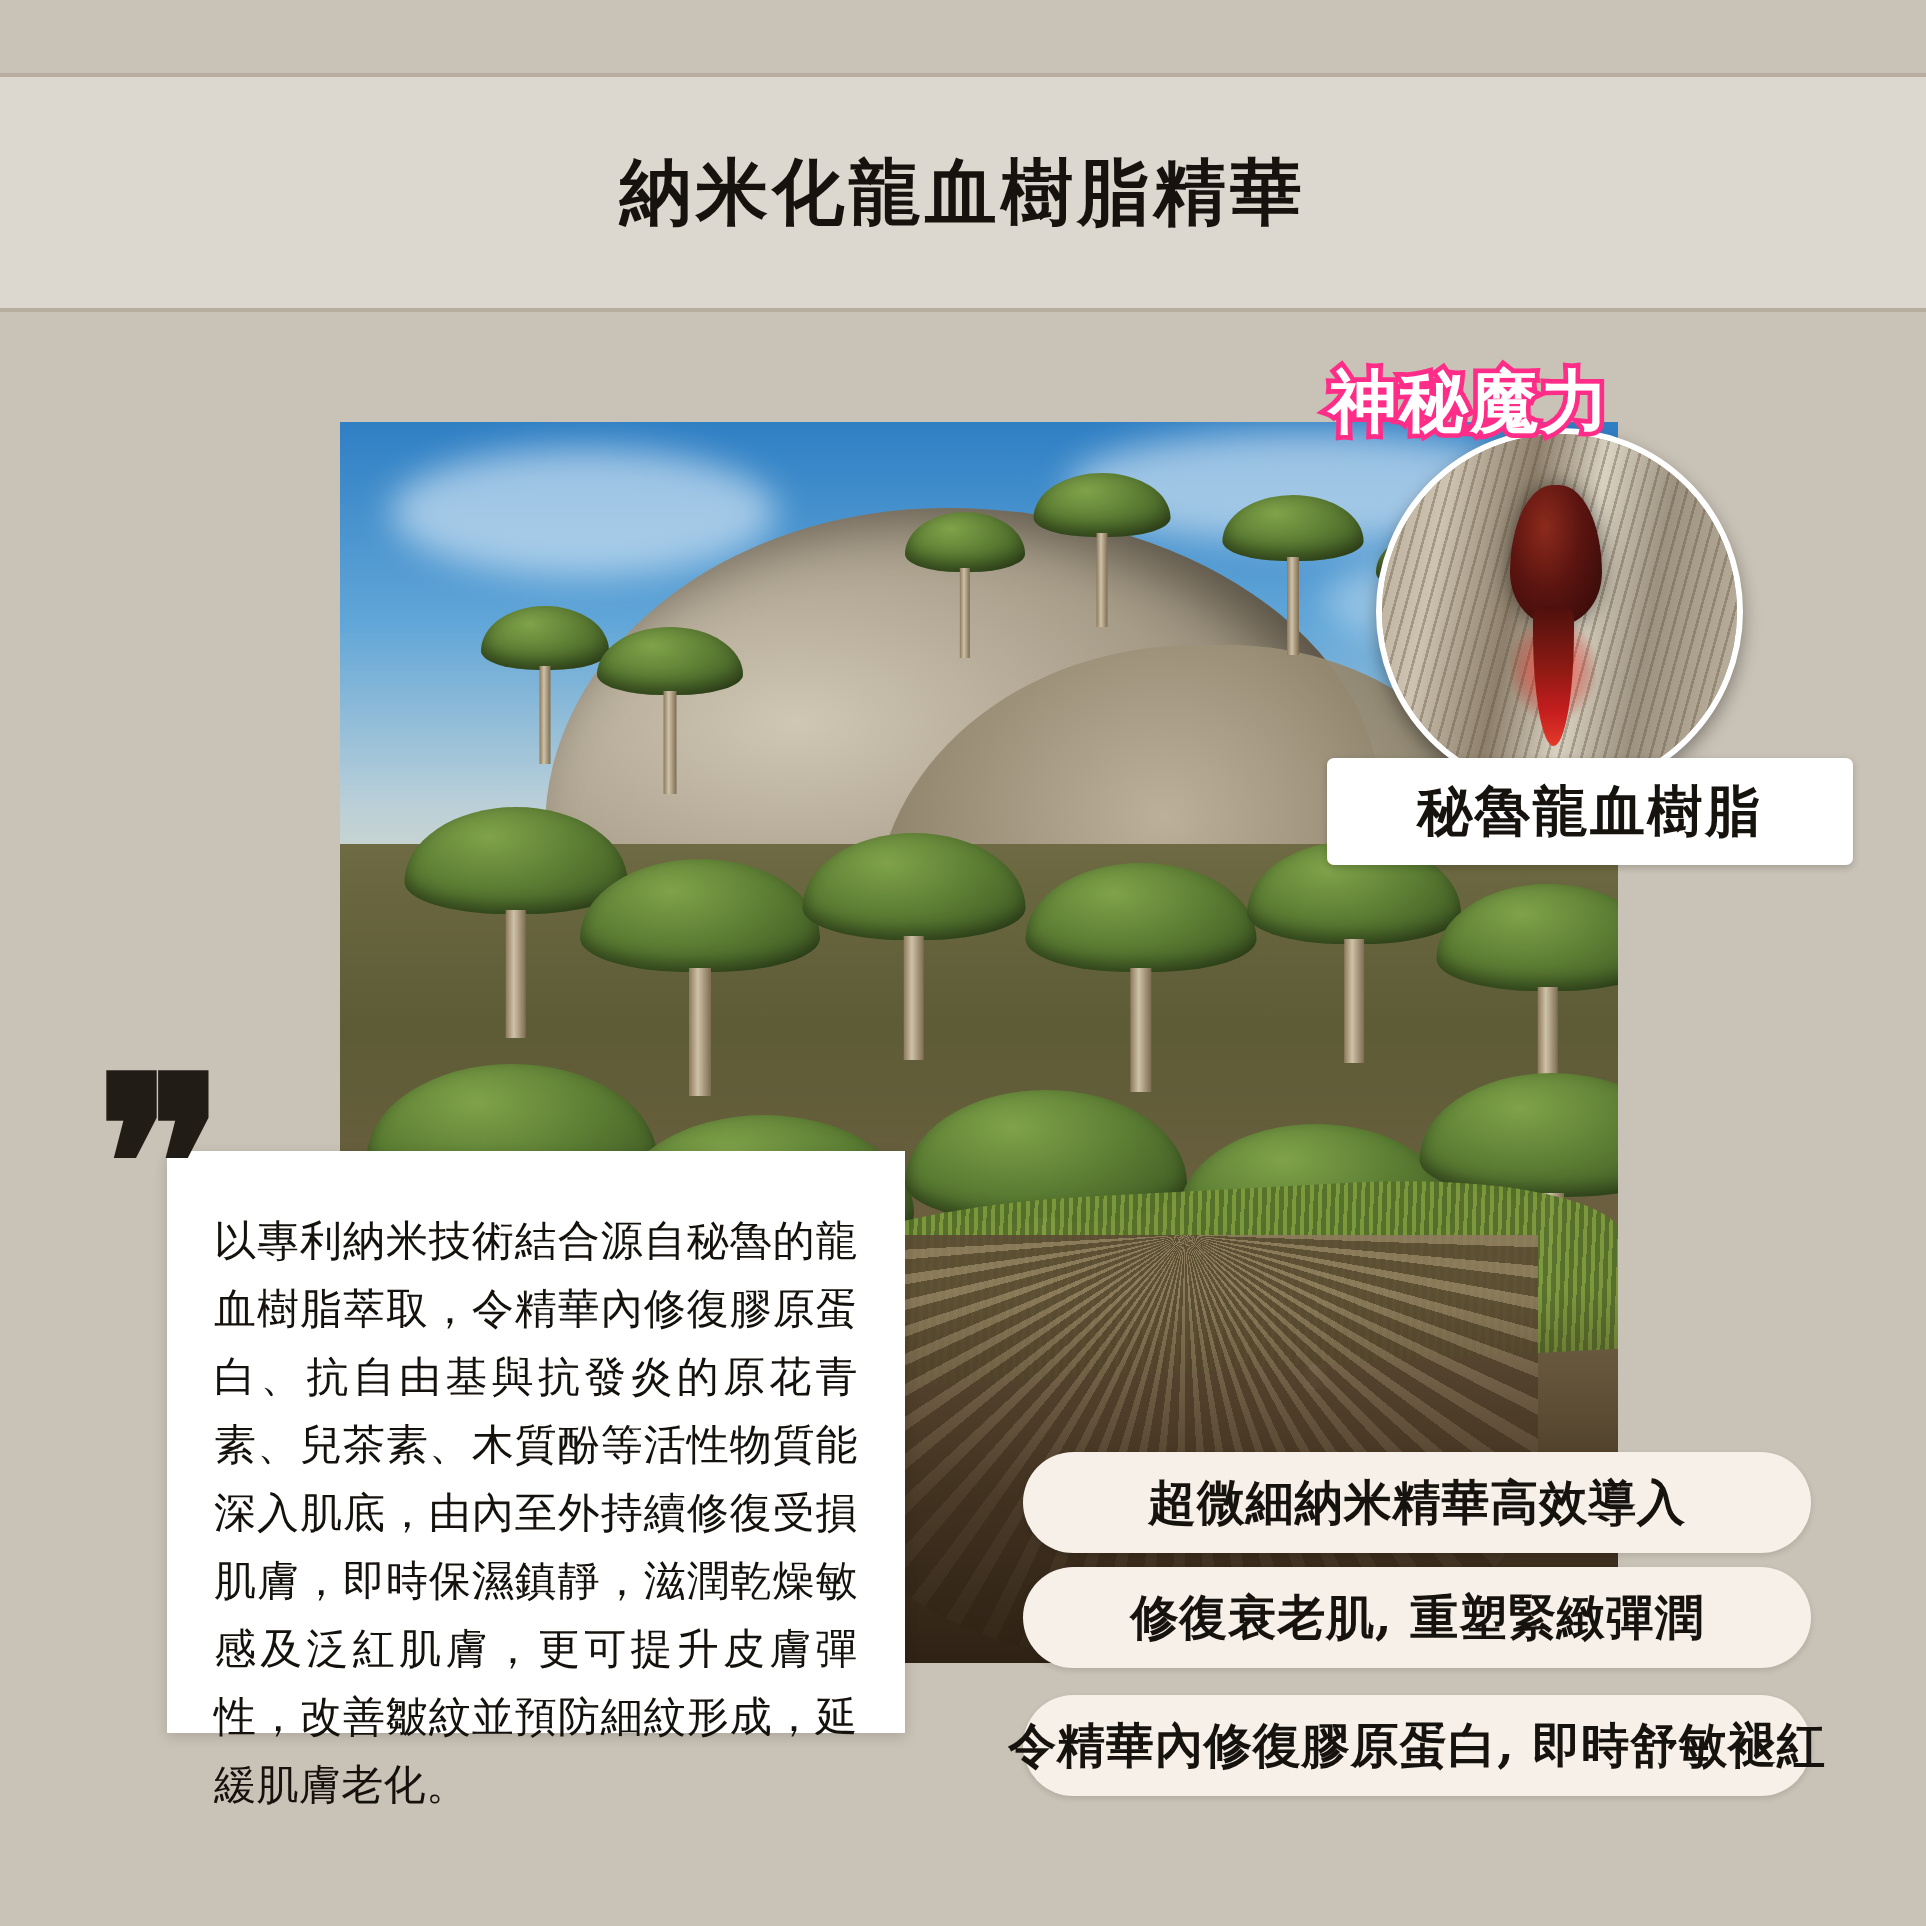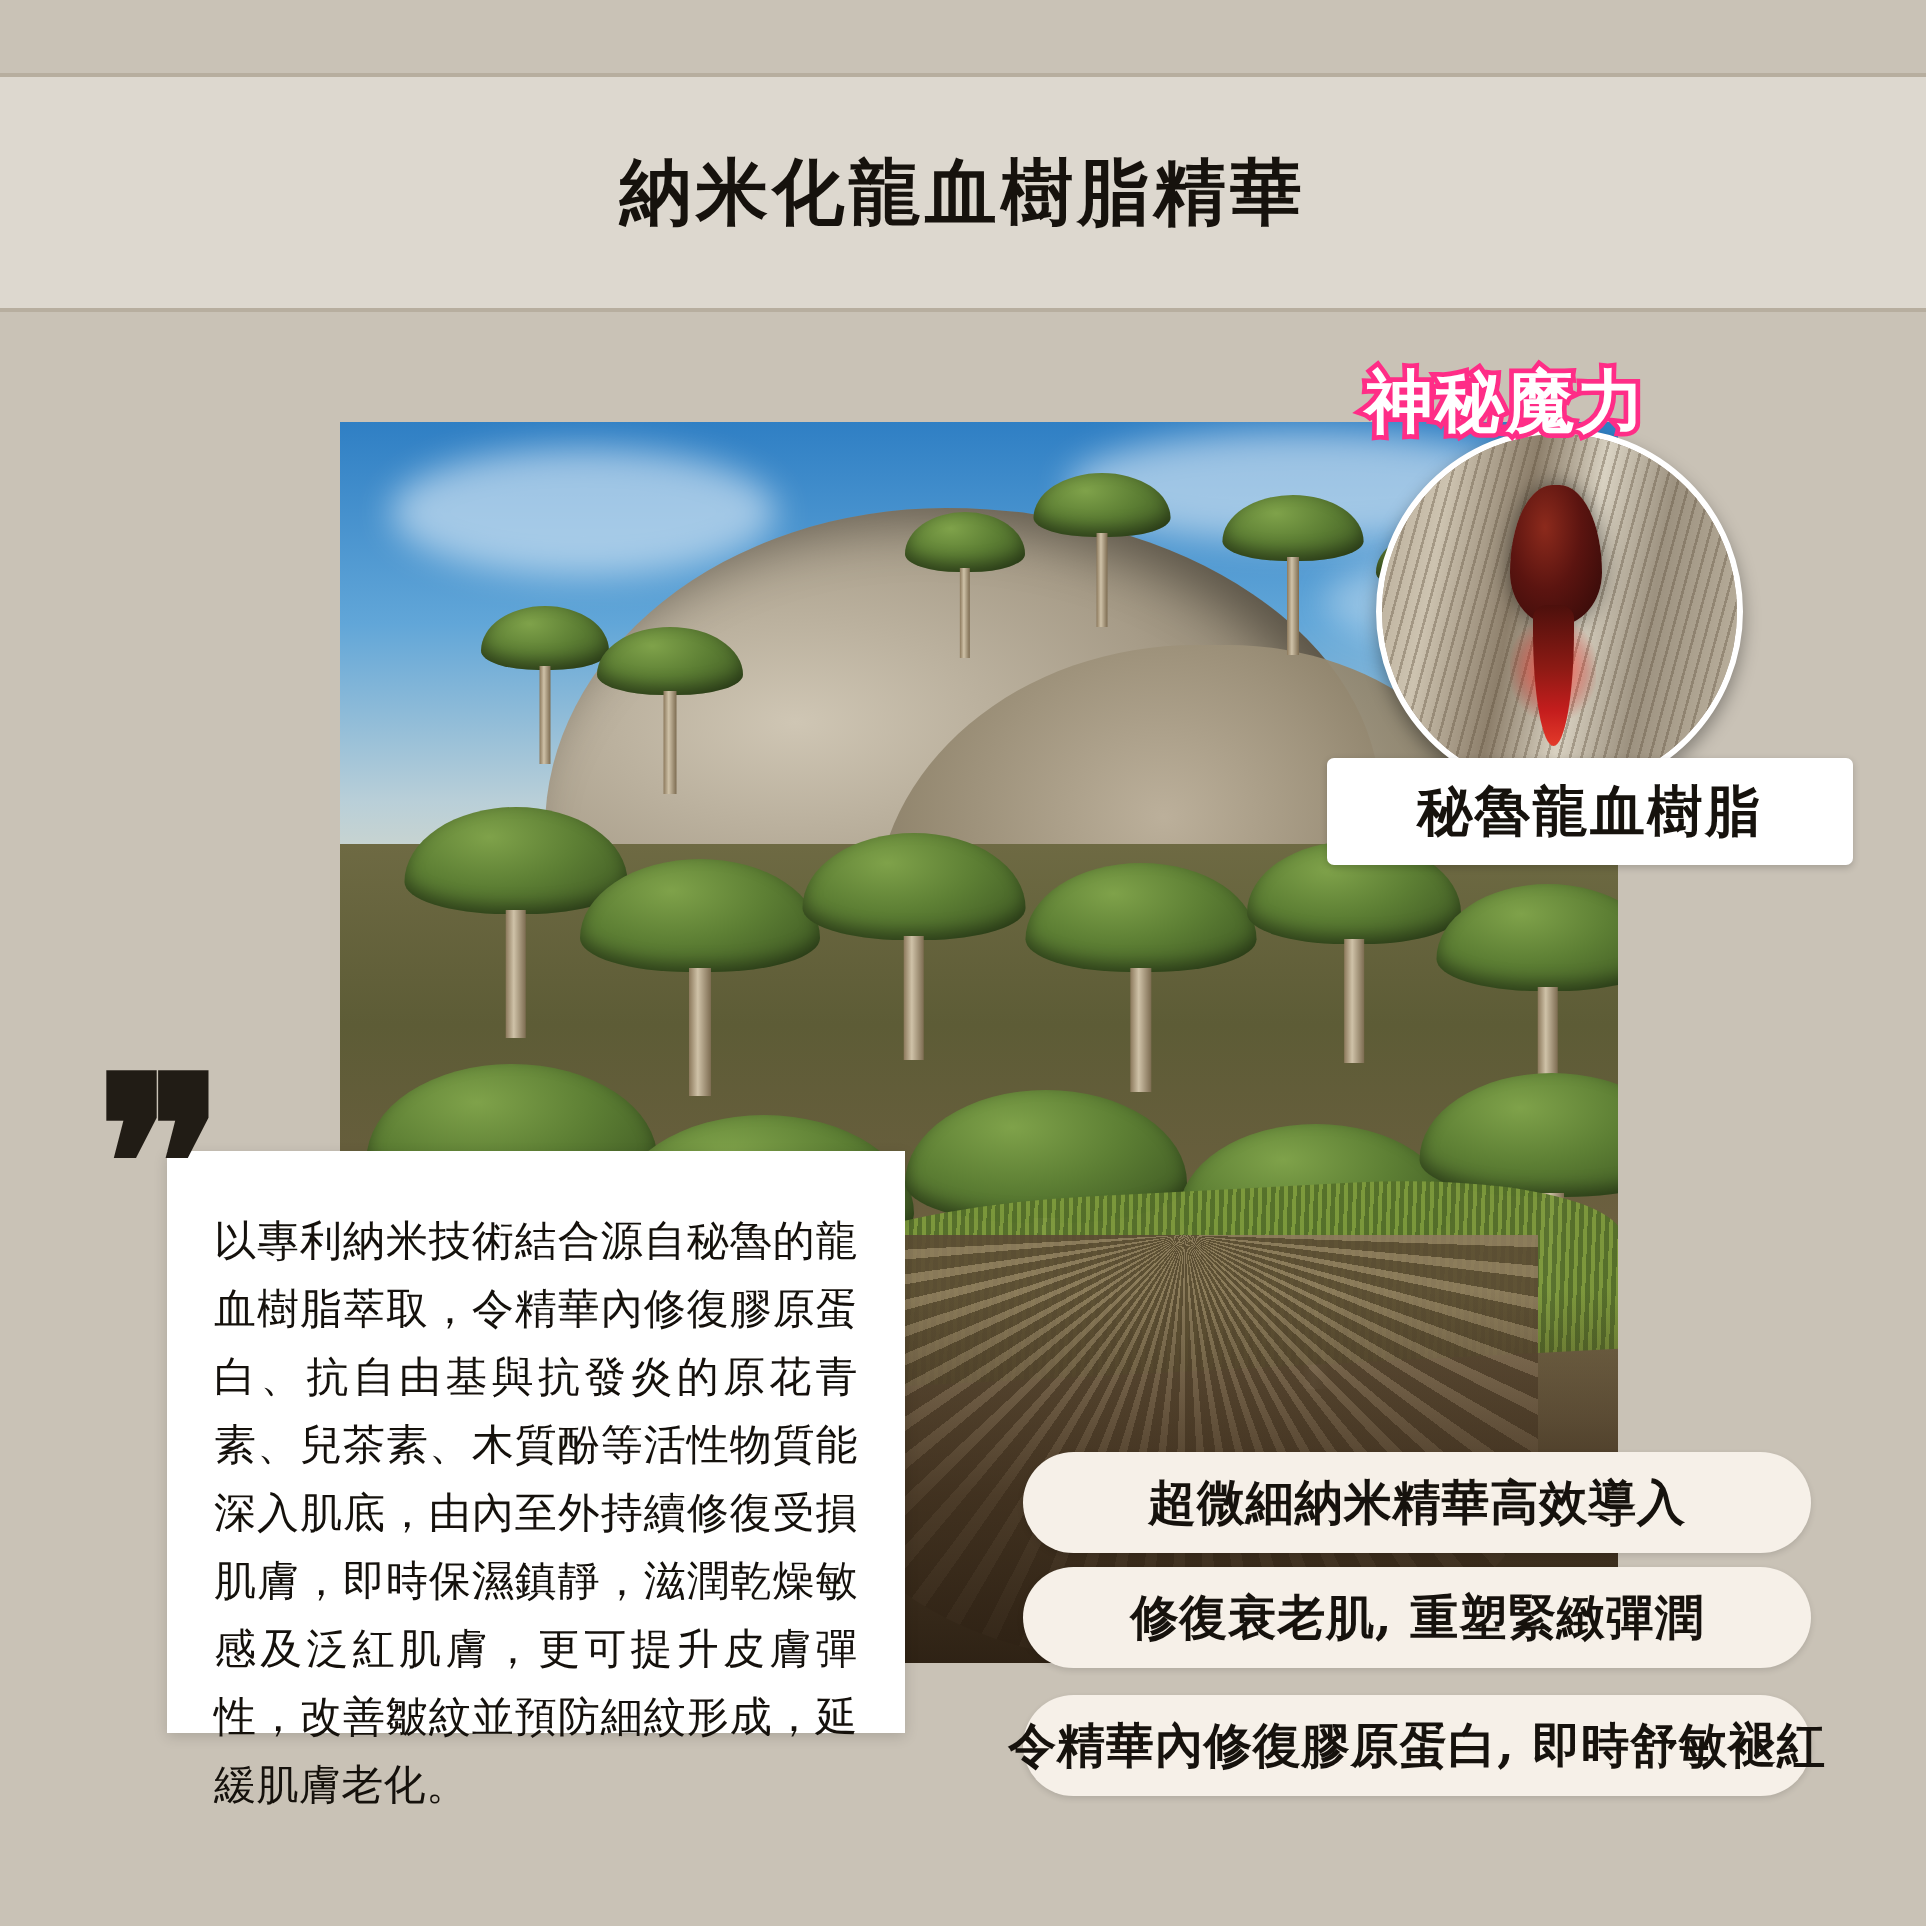--- a/index.html
+++ b/index.html
@@ -122,21 +122,21 @@
   .tree .trunk {
     position: absolute;
     left: 50%;
     transform: translateX(-50%);
     background: linear-gradient(90deg, #8c795c 0%, #cfc2a8 40%, #7d6c51 100%);
   }
 
   
   .magic-badge {
     position: absolute;
-    left: 1365px;
+    left: 1329px;
     top: 357px;
     z-index: 6;
     font-family: "DejaVu Serif", "Liberation Serif", serif;
     font-weight: 700;
     font-size: 68px;
     color: #ffffff;
     letter-spacing: 2.6px;
     -webkit-text-stroke: 9.4px #ff2d87;
     paint-order: stroke fill;
     white-space: nowrap;

